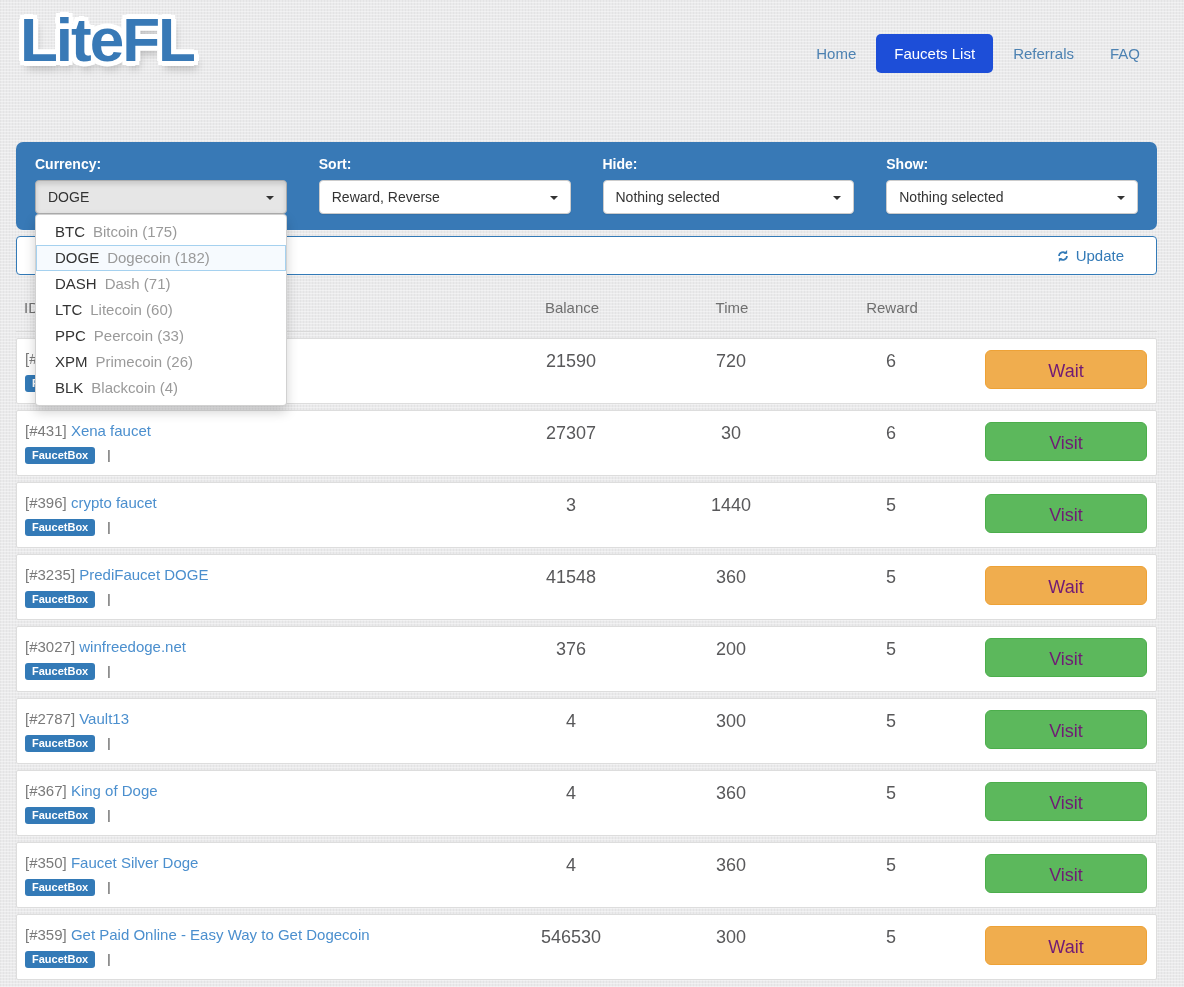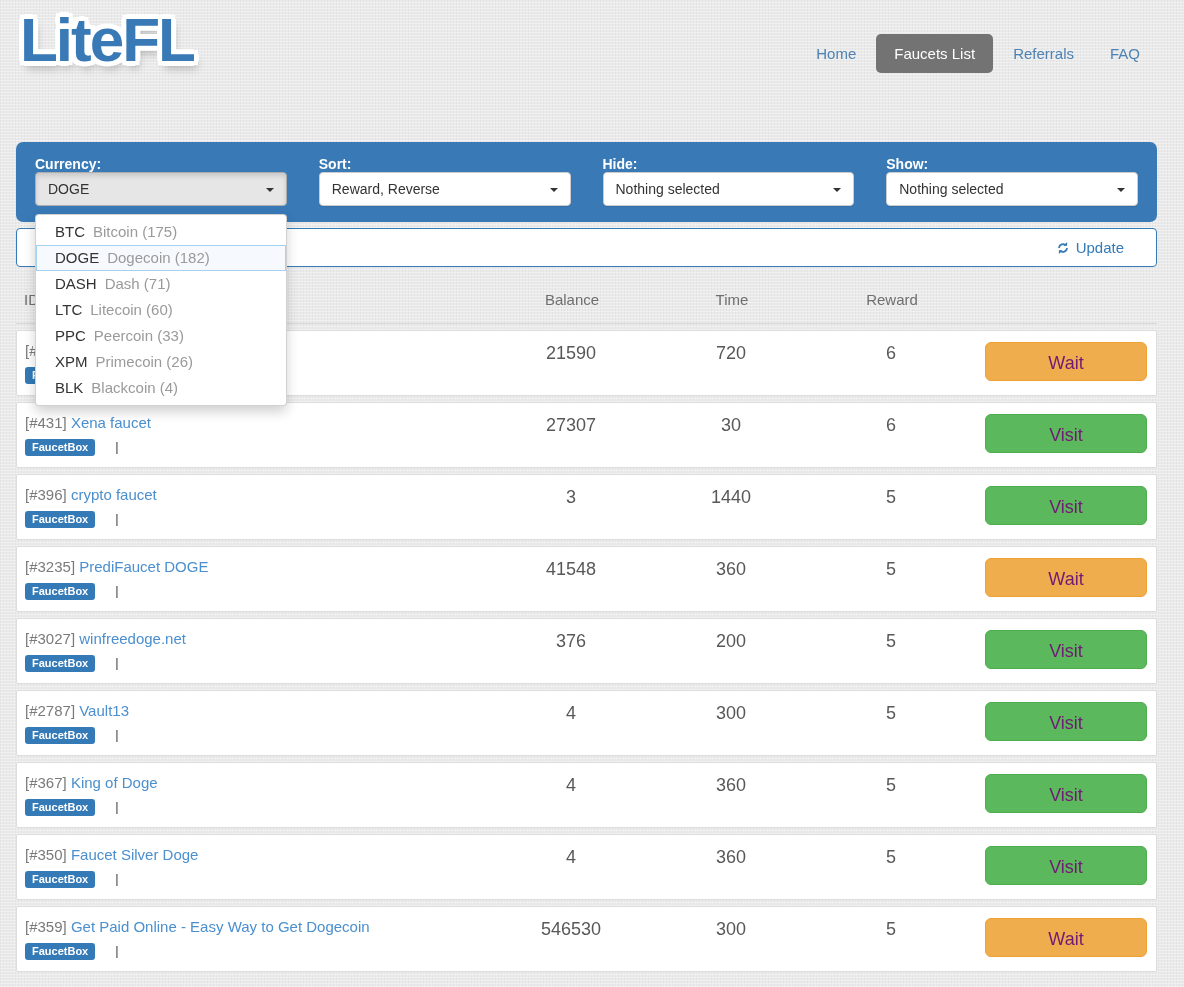--- a/index.html
+++ b/index.html
@@ -22,32 +22,32 @@
     text-shadow:
       -4px -4px 0 #fff, 4px -4px 0 #fff, -4px 4px 0 #fff, 4px 4px 0 #fff,
       -5px 0 0 #fff, 5px 0 0 #fff, 0 -5px 0 #fff, 0 5px 0 #fff,
       3px 7px 9px rgba(0,0,0,.28);
   }
   .nav { position:absolute; right:28px; top:34px; display:flex; align-items:center; }
   .nav-item {
     padding:11px 16px; font-size:15px; color:#4d82b2;
     border-radius:5px; cursor:pointer; margin-left:4px;
   }
-  .nav-item.nav-active { background:#737373; color:#fff; padding:11px 18px; }
+  .nav-item.nav-active { background:#1d4ed8; color:#fff; padding:11px 18px; }
 
   
   .content { position:absolute; left:16px; top:142px; width:1141px; }
 
   
   .filter-bar {
     background:#3879b6; border-radius:7px;
     padding:14px 19px 16px;
     display:grid; grid-template-columns:repeat(4,1fr); column-gap:32px;
   }
-  .filter-label { color:#fff; font-weight:bold; font-size:14px; }
+  .filter-label { color:#fff; font-weight:bold; font-size:14px; margin-bottom:8px; }
   .select {
     position:relative; background:#fff; border:1px solid #ccc; border-radius:4px;
     height:34px; line-height:32px; padding:0 26px 0 12px;
     font-size:14px; color:#333; cursor:pointer;
     box-shadow:0 1px 1px rgba(0,0,0,.07);
     white-space:nowrap; overflow:hidden;
   }
   .select.pressed { background:#e6e6e6; border-color:#adadad; box-shadow:inset 0 3px 5px rgba(0,0,0,.13); }
   .caret {
     position:absolute; right:12px; top:15px; width:0; height:0;
@@ -71,21 +71,21 @@
   .th-id { padding-left:8px; }
   .th-center { text-align:center; }
 
   .row {
     margin-top:6px; background:#fff; border:1px solid #ddd; border-radius:2px;
     height:66px;
   }
   .cell-name { padding:11px 0 0 8px; font-size:15px; line-height:18px; }
   .row-id { color:#7a7a7a; }
   .row-link { color:#4b8fce; cursor:pointer; text-decoration:none; }
-  .badge-line { margin-top:6px; display:flex; align-items:center; gap:20px;text-align:right; }
+  .badge-line { margin-top:6px; display:flex; align-items:center; gap:12px;text-align:right; }
   .badge {
     background:#337ab7; color:#fff; font-size:11px; font-weight:bold;
     padding:2px 7px; border-radius:3px; line-height:13px;
   }
   .sep { color:#444; font-size:13px; }
   .cell-val { text-align:center; padding-top:12px; font-size:18px; color:#58585a; }
   .cell-action { position:relative; }
   .btn {
     position:absolute; top:11px; left:9px; width:162px; height:39px;
     border-radius:6px; color:#701a75; font-size:18px; text-align:center; line-height:41px;

